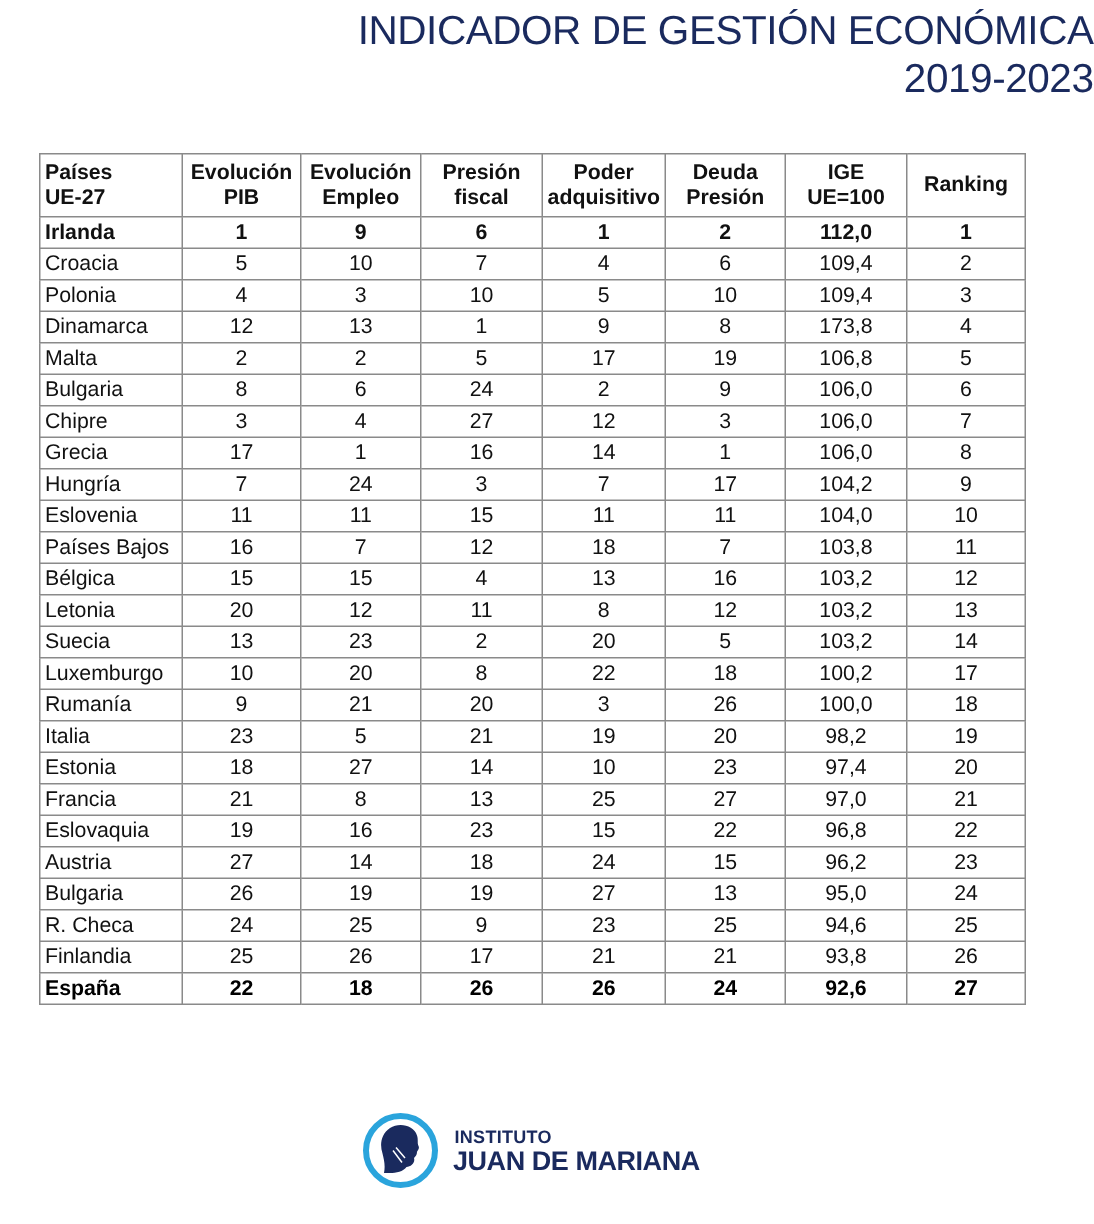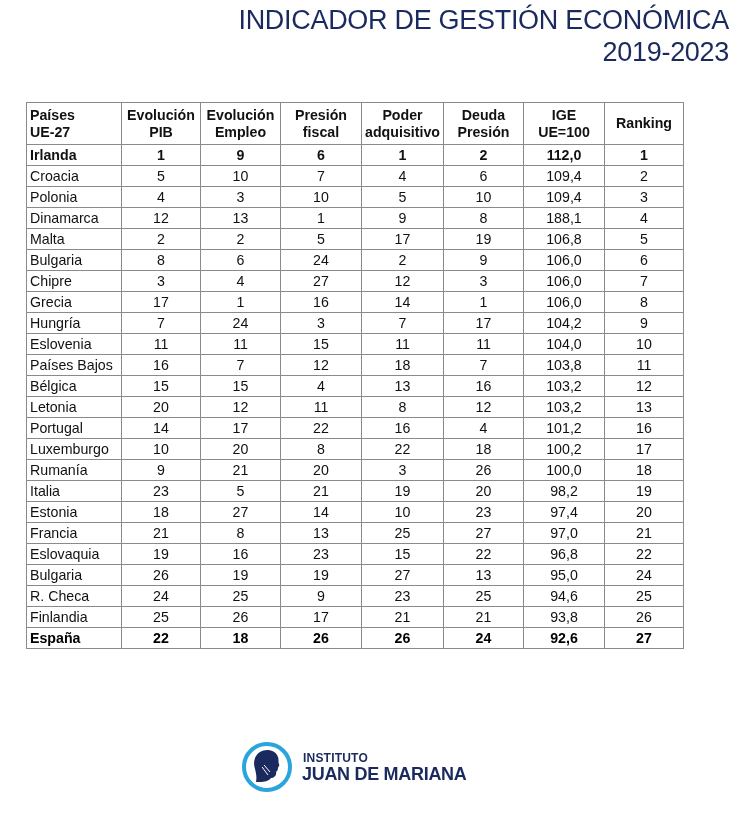--- a/index.html
+++ b/index.html
@@ -109,21 +109,21 @@
         <td>109,4</td>
         <td>3</td>
       </tr>
       <tr>
         <td class="first">Dinamarca</td>
         <td>12</td>
         <td>13</td>
         <td>1</td>
         <td>9</td>
         <td>8</td>
-        <td>188,1</td>
+        <td>173,8</td>
         <td>4</td>
       </tr>
       <tr>
         <td class="first">Malta</td>
         <td>2</td>
         <td>2</td>
         <td>5</td>
         <td>17</td>
         <td>19</td>
         <td>106,8</td>
@@ -203,28 +203,28 @@
         <td class="first">Letonia</td>
         <td>20</td>
         <td>12</td>
         <td>11</td>
         <td>8</td>
         <td>12</td>
         <td>103,2</td>
         <td>13</td>
       </tr>
       <tr>
-        <td class="first">Portugal</td>
+        <td class="first">Suecia</td>
+        <td>13</td>
+        <td>23</td>
+        <td>2</td>
+        <td>20</td>
+        <td>5</td>
+        <td>103,2</td>
         <td>14</td>
-        <td>17</td>
-        <td>22</td>
-        <td>16</td>
-        <td>4</td>
-        <td>101,2</td>
-        <td>16</td>
       </tr>
       <tr>
         <td class="first">Luxemburgo</td>
         <td>10</td>
         <td>20</td>
         <td>8</td>
         <td>22</td>
         <td>18</td>
         <td>100,2</td>
         <td>17</td>
@@ -271,20 +271,30 @@
       </tr>
       <tr>
         <td class="first">Eslovaquia</td>
         <td>19</td>
         <td>16</td>
         <td>23</td>
         <td>15</td>
         <td>22</td>
         <td>96,8</td>
         <td>22</td>
+      </tr>
+      <tr>
+        <td class="first">Austria</td>
+        <td>27</td>
+        <td>14</td>
+        <td>18</td>
+        <td>24</td>
+        <td>15</td>
+        <td>96,2</td>
+        <td>23</td>
       </tr>
       <tr>
         <td class="first">Bulgaria</td>
         <td>26</td>
         <td>19</td>
         <td>19</td>
         <td>27</td>
         <td>13</td>
         <td>95,0</td>
         <td>24</td>

